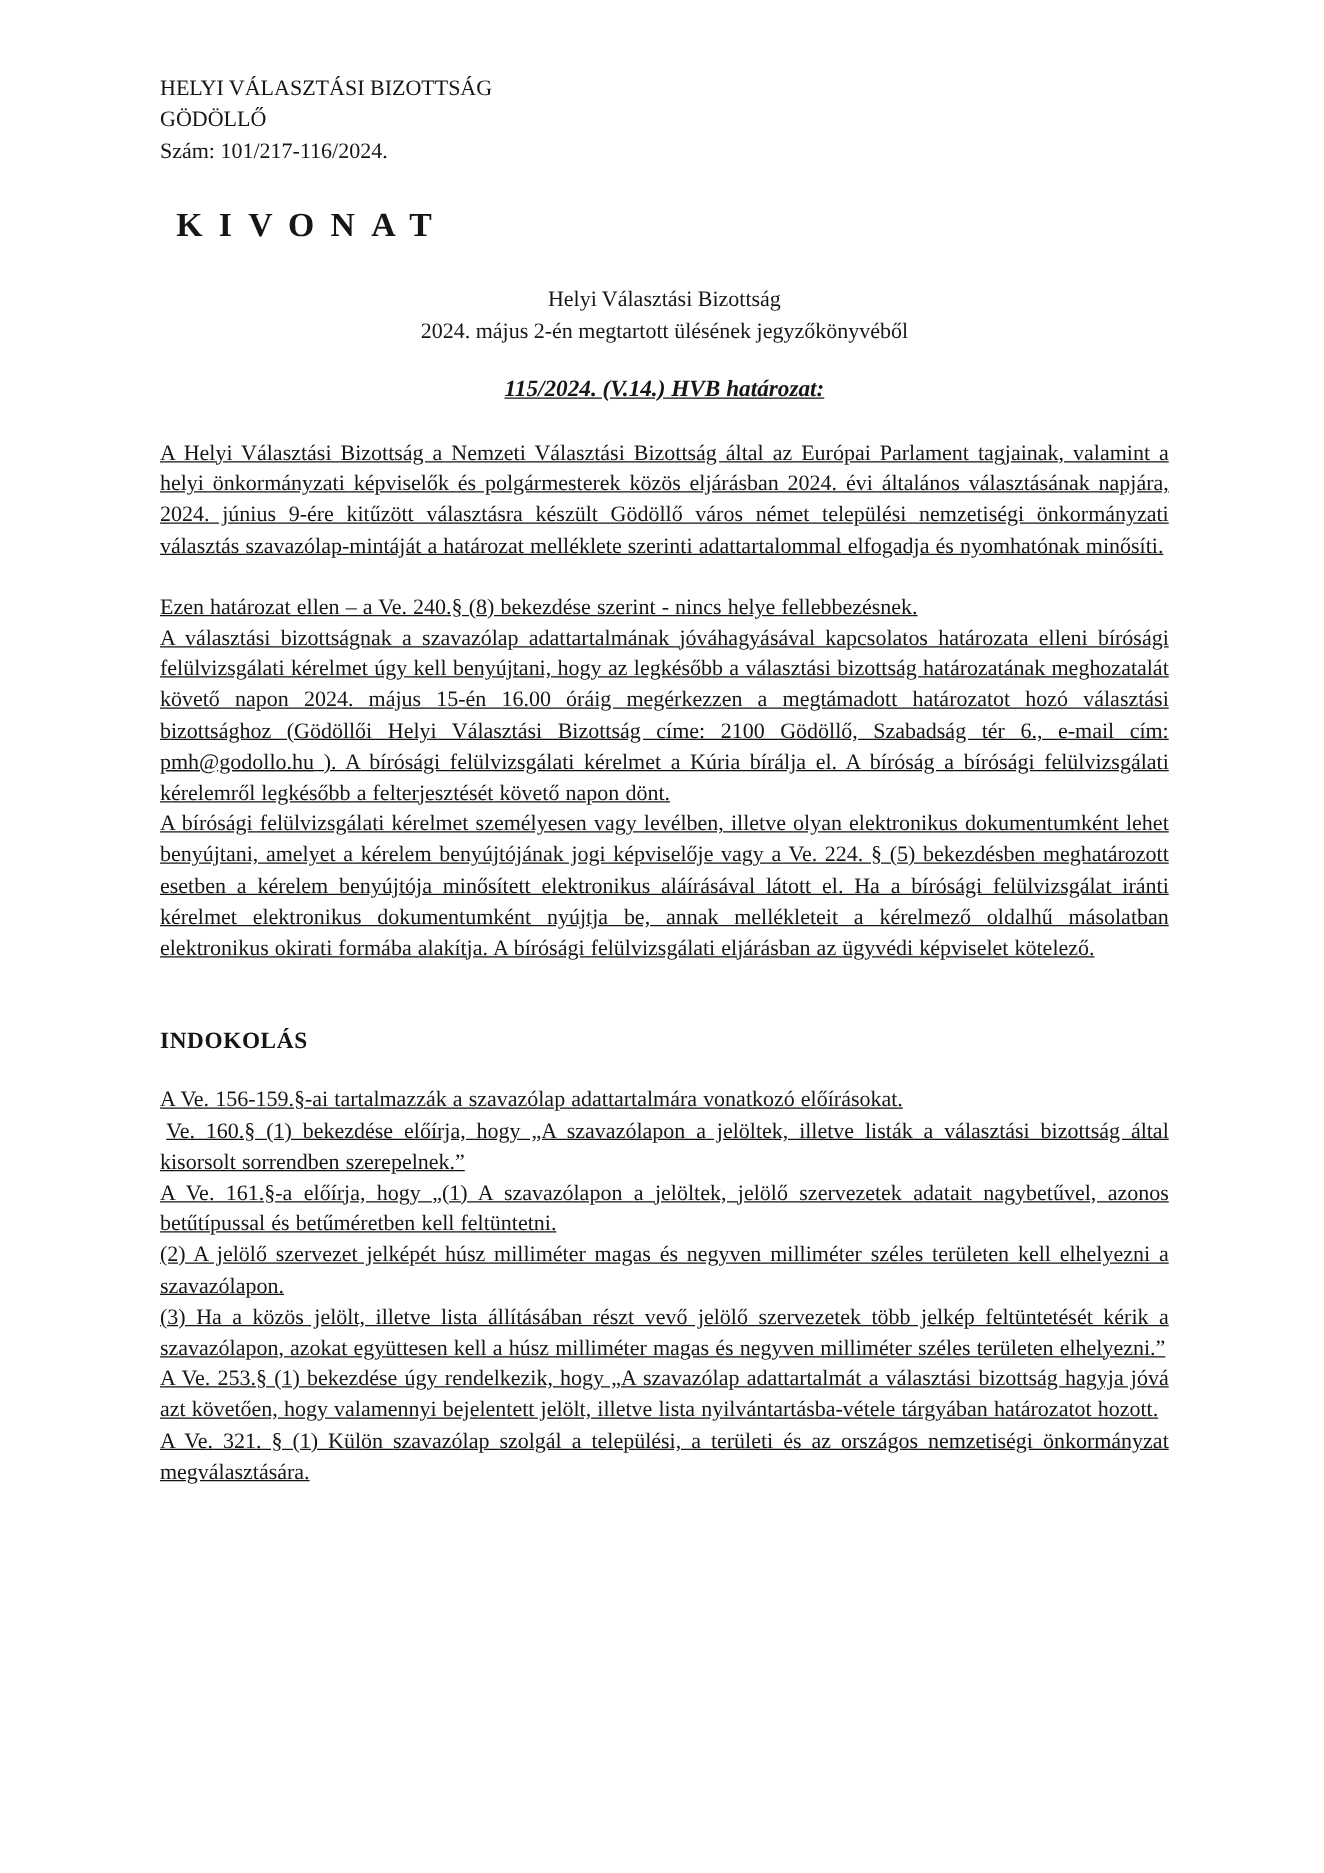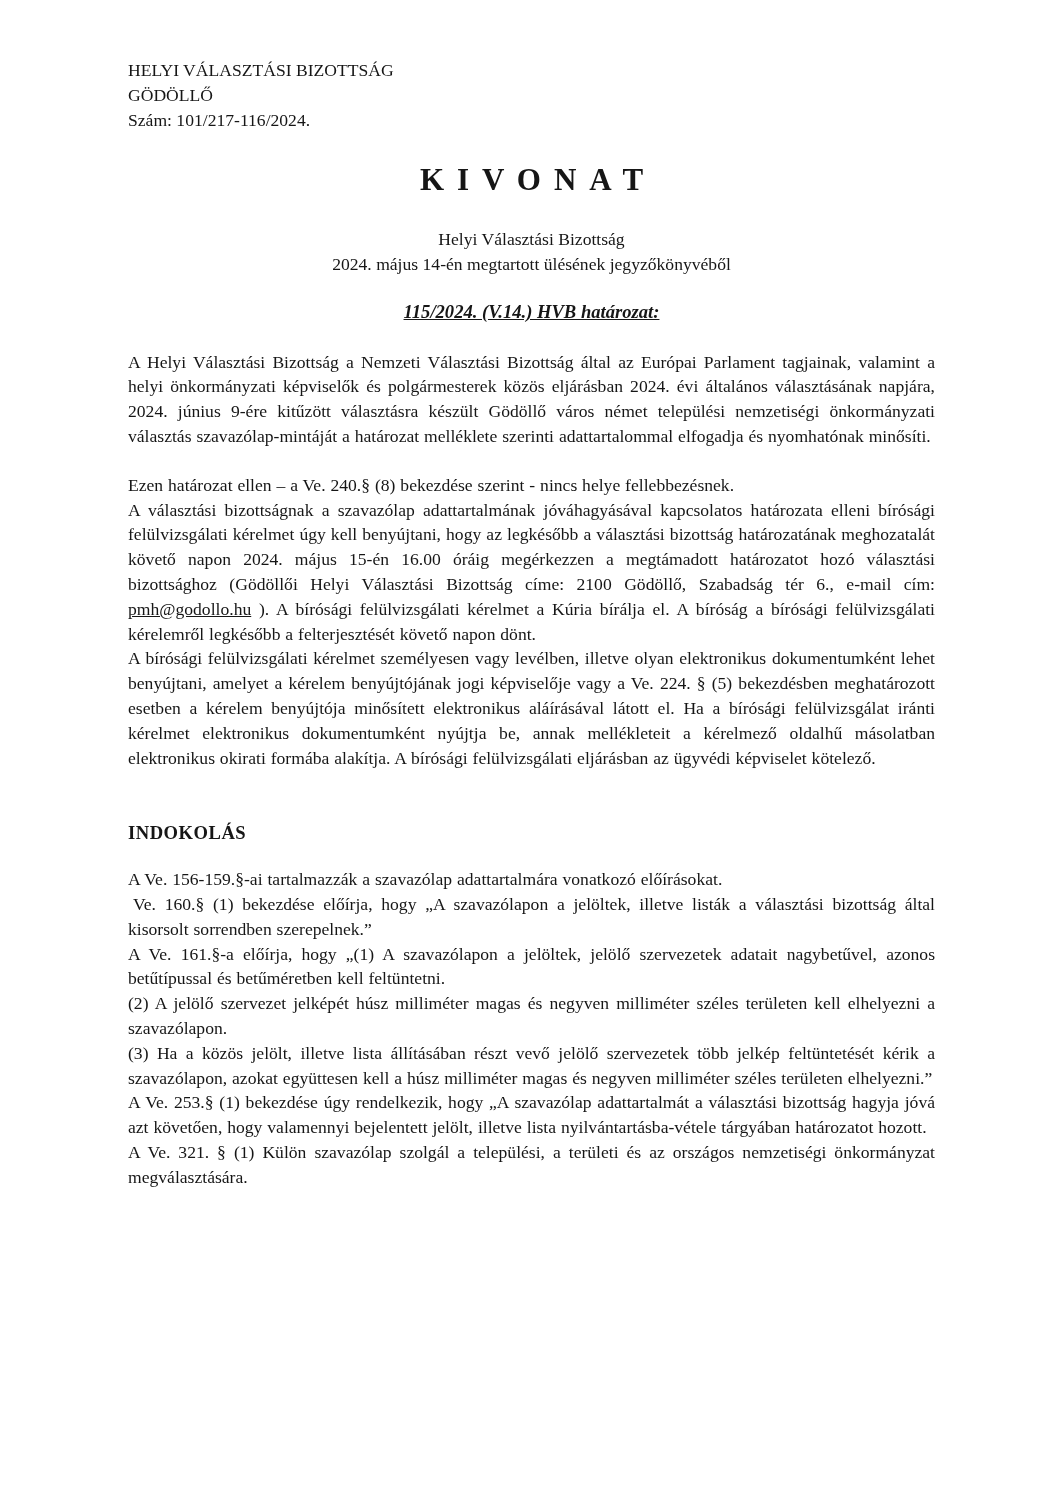--- a/index.html
+++ b/index.html
@@ -14,43 +14,43 @@
     font-family: "Liberation Serif", serif;
     font-size: 17.6px;
     line-height: 24.8px;
     color: #161616;
     overflow: hidden;
   }
   .header-block p { margin: 0; }
   .case-number { margin-top: 7px; }
 
   .doc-title {
-    text-align: center;
     font-weight: bold;
-    font-size: 31px;
+    font-size: 27px;
     letter-spacing: 13px;
     text-indent: 13px; 
     margin: 36px 0 34px 0;
   }
 
   .meeting-line { text-align: center; margin: 0; }
 
   .decision-heading {
     text-align: center;
     font-weight: bold;
     text-decoration: underline;
     font-size: 18.6px;
     margin: 23px 0 25px 0;
     font-style: italic;
   }
 
   .para {
     margin: 0;
     text-align: justify;
     word-spacing: 0.5px;
+    text-decoration: underline;
   }
   .para.gap-after { margin-bottom: 24px; }
   .para.indent-sm { text-indent: 5px; }
 
   .section-heading {
     text-align: left;
     font-size: 18.6px;
     letter-spacing: 0.5px;
     margin: 51px 0 21px 0;
   }
@@ -68,21 +68,21 @@
 
   <div class="header-block">
     <p>HELYI VÁLASZTÁSI BIZOTTSÁG</p>
     <p>GÖDÖLLŐ</p>
     <p class="case-number">Szám: 101/217-116/2024.</p>
   </div>
 
   <h1 class="doc-title">KIVONAT</h1>
 
   <p class="meeting-line">Helyi Választási Bizottság</p>
-  <p class="meeting-line">2024. május 14-én megtartott ülésének jegyzőkönyvéből</p>
+  <p class="meeting-line">2024. május 2-én megtartott ülésének jegyzőkönyvéből</p>
 
   <h2 class="decision-heading">115/2024. (V.14.) HVB határozat:</h2>
 
   <p class="para gap-after">A Helyi Választási Bizottság a Nemzeti Választási Bizottság által az Európai Parlament tagjainak, valamint a helyi önkormányzati képviselők és polgármesterek közös eljárásban 2024. évi általános választásának napjára, 2024. június 9-ére kitűzött választásra készült Gödöllő város német települési nemzetiségi önkormányzati választás szavazólap-mintáját a határozat melléklete szerinti adattartalommal elfogadja és nyomhatónak minősíti.</p>
 
   <p class="para">Ezen határozat ellen – a Ve. 240.§ (8) bekezdése szerint - nincs helye fellebbezésnek.</p>
 
   <p class="para"><span>A választási bizottságnak a szavazólap adattartalmának jóváhagyásával kapcsolatos határozata elleni bírósági felülvizsgálati kérelmet úgy kell benyújtani, hogy az legkésőbb a választási bizottság határozatának meghozatalát követő napon 2024. május 15-én 16.00 óráig megérkezzen a megtámadott határozatot hozó választási bizottsághoz (Gödöllői Helyi Választási Bizottság címe: 2100 Gödöllő, Szabadság tér 6., e-mail cím: </span><span class="email-link">pmh@godollo.hu</span><span> ). A bírósági felülvizsgálati kérelmet a Kúria bírálja el. A bíróság a bírósági felülvizsgálati kérelemről legkésőbb a felterjesztését követő napon dönt.</span></p>
 
   <p class="para">A bírósági felülvizsgálati kérelmet személyesen vagy levélben, illetve olyan elektronikus dokumentumként lehet benyújtani, amelyet a kérelem benyújtójának jogi képviselője vagy a Ve. 224. § (5) bekezdésben meghatározott esetben a kérelem benyújtója minősített elektronikus aláírásával látott el. Ha a bírósági felülvizsgálat iránti kérelmet elektronikus dokumentumként nyújtja be, annak mellékleteit a kérelmező oldalhű másolatban elektronikus okirati formába alakítja. A bírósági felülvizsgálati eljárásban az ügyvédi képviselet kötelező.</p>

